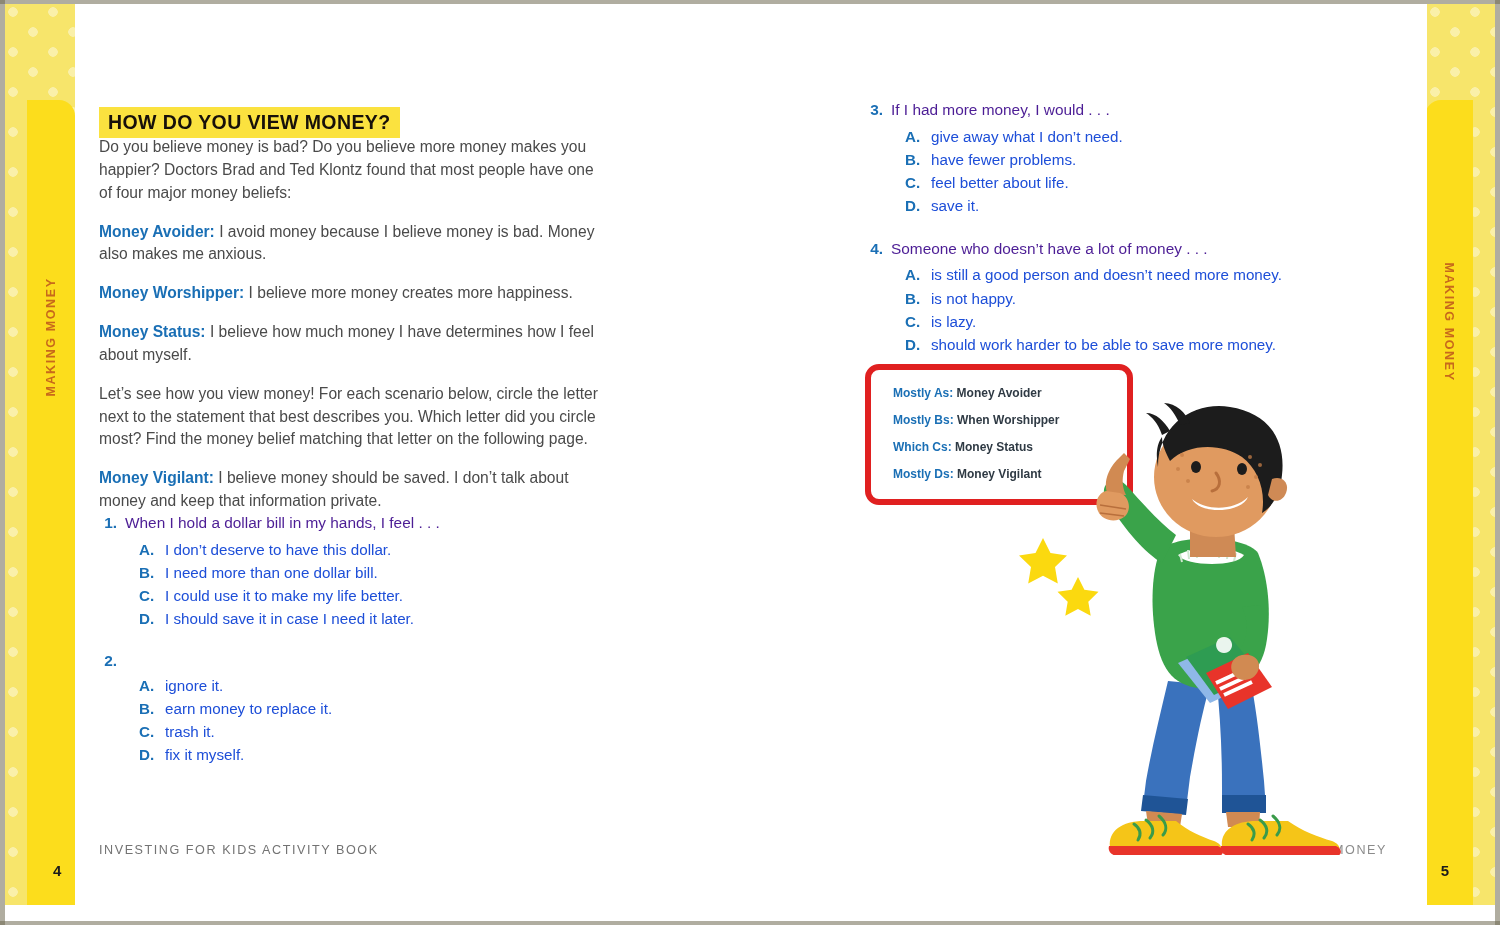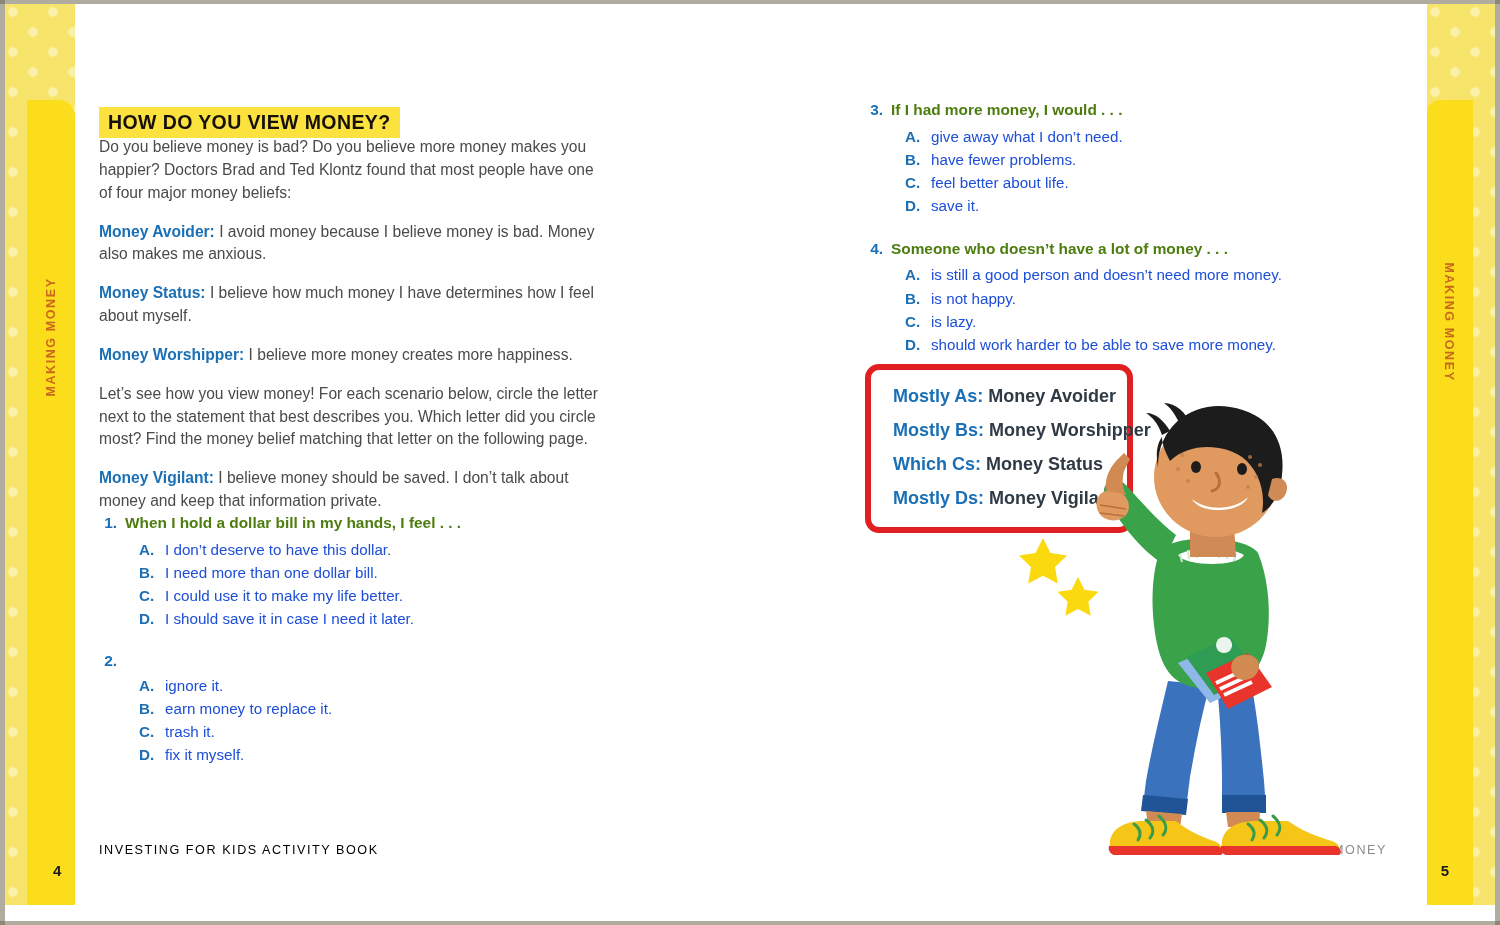--- a/index.html
+++ b/index.html
@@ -157,22 +157,22 @@
     color: #1a6fb5;
     font-weight: bold;
     font-size: 15.4px;
     width: 26px;
     flex: 0 0 26px;
     text-align: right;
     padding-right: 8px;
     box-sizing: border-box;
   }
   .q-text {
-    color: #4d7c0f;
-    font-weight: bold;
+    color: #4c1d95;
+    font-weight: normal;
     font-size: 15.4px;
     line-height: 1.35;
   }
   .opt-line {
     display: flex;
     align-items: baseline;
     margin-bottom: 3px;
   }
   .opt-letter {
     color: #1a6fb5;
@@ -210,40 +210,40 @@
     left: 0px;
     top: 268px;
     width: 268px;
     border: 6px solid #e02020;
     border-radius: 14px;
     background: #ffffff;
     padding: 16px 18px 14px 22px;
     box-sizing: border-box;
   }
   .answer-row {
-    font-size: 18px;
+    font-size: 12px;
     color: #2f3a44;
     font-weight: bold;
     margin-bottom: 13px;
     white-space: nowrap;
   }
   .answer-row:last-child { margin-bottom: 4px; }
   .answer-row .mostly {
     color: #1a6fb5;
     font-weight: bold;
   }
 
   
   .footer-left {
     position: absolute;
     left: 0;
     bottom: 48px;
     font-size: 12.6px;
     letter-spacing: 1.55px;
-    color: #000000;
+    color: #737373;
     font-family: "Liberation Sans", sans-serif;
   }
   .footer-right {
     position: absolute;
     right: 0;
     bottom: 48px;
     font-size: 12.6px;
     letter-spacing: 1.55px;
     color: #8b8b8b;
     font-family: "Liberation Sans", sans-serif;
@@ -294,23 +294,23 @@
 
       <div class="section-heading">
         <span class="hl">HOW DO YOU VIEW MONEY?</span>
       </div>
 
       <div class="body-block">
         <p class="para">Do you believe money is bad? Do you believe more money makes you happier? Doctors Brad and Ted Klontz found that most people have one of four major money beliefs:</p>
 
         <p class="para"><span class="term">Money Avoider:</span><span> I avoid money because I believe money is bad. Money also makes me anxious.</span></p>
 
+        <p class="para"><span class="term">Money Worshipper:</span><span> I believe more money creates more happiness.</span></p>
+
         <p class="para"><span class="term">Money Status:</span><span> I believe how much money I have determines how I feel about myself.</span></p>
-
-        <p class="para"><span class="term">Money Worshipper:</span><span> I believe more money creates more happiness.</span></p>
 
         <p class="para">Let’s see how you view money! For each scenario below, circle the letter next to the statement that best describes you. Which letter did you circle most? Find the money belief matching that letter on the following page.</p>
 
         <p class="para"><span class="term">Money Vigilant:</span><span> I believe money should be saved. I don’t talk about money and keep that information private.</span></p>
       </div>
 
       <div class="qlist-left">
 
         <div class="qblock first">
           <div class="q-line">
@@ -407,21 +407,21 @@
             <span class="opt-text">is lazy.</span>
           </div>
           <div class="opt-line">
             <span class="opt-letter">D.</span>
             <span class="opt-text">should work harder to be able to save more money.</span>
           </div>
         </div>
 
         <div class="answer-box">
           <div class="answer-row"><span class="mostly">Mostly As:</span><span> Money Avoider</span></div>
-          <div class="answer-row"><span class="mostly">Mostly Bs:</span><span> Money Worshipper</span></div>
+          <div class="answer-row"><span class="mostly">Mostly Bs:</span><span> When Worshipper</span></div>
           <div class="answer-row"><span class="mostly">Which Cs:</span><span> Money Status</span></div>
           <div class="answer-row"><span class="mostly">Mostly Ds:</span><span> Money Vigilant</span></div>
         </div>
 
       </div>
 
       <div class="footer-right">MAKING MONEY</div>
     </div>
 
   </div>

